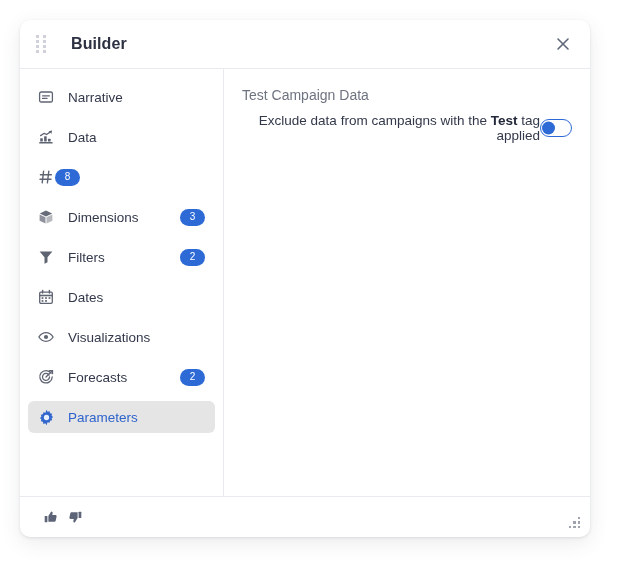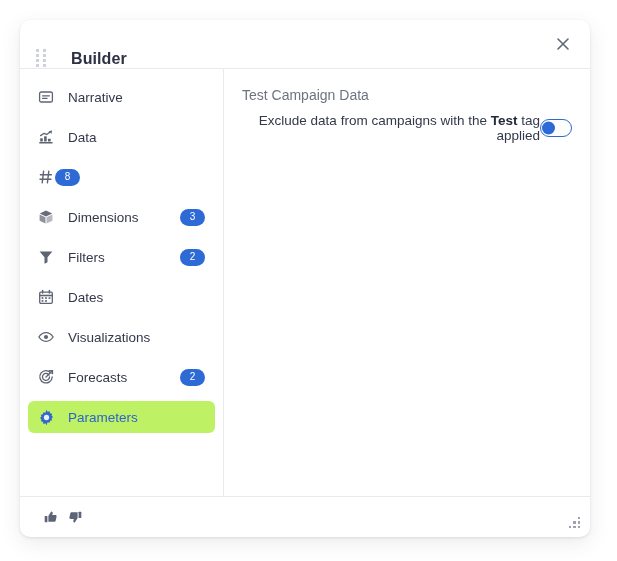--- a/index.html
+++ b/index.html
@@ -25,21 +25,21 @@
     flex-direction: column;
     overflow: hidden;
   }
 
   
   #header {
     height: 48px;
     min-height: 48px;
     border-bottom: 1px solid #e9eaee;
     display: flex;
-    align-items: flex-end;
+    align-items: center;
     padding: 0 0 0 14px;
     position: relative;
   }
   #drag-handle {
     width: 14px;
     height: 20px;
     display: grid;
     grid-template-columns: 3px 3px;
     grid-template-rows: repeat(4, 3px);
     gap: 2px 4px;
@@ -103,21 +103,21 @@
     color: #5f6472;
     flex: 0 0 18px;
   }
   .nav-item .nav-label {
     font-size: 13.5px;
     color: #33384a;
     margin-left: 13px;
     flex: 1;
     white-space: nowrap;
   }
-  .nav-item.selected { background: #bef264; }
+  .nav-item.selected { background: #e5e5e5; }
   .nav-item.selected .nav-icon { color: #3366cc; }
   .nav-item.selected .nav-label { color: #2e63cc; }
 
   .badge {
     background: #2d6ad6;
     color: #ffffff;
     font-size: 10px;
     line-height: 1;
     min-width: 13px;
     height: 17px;

